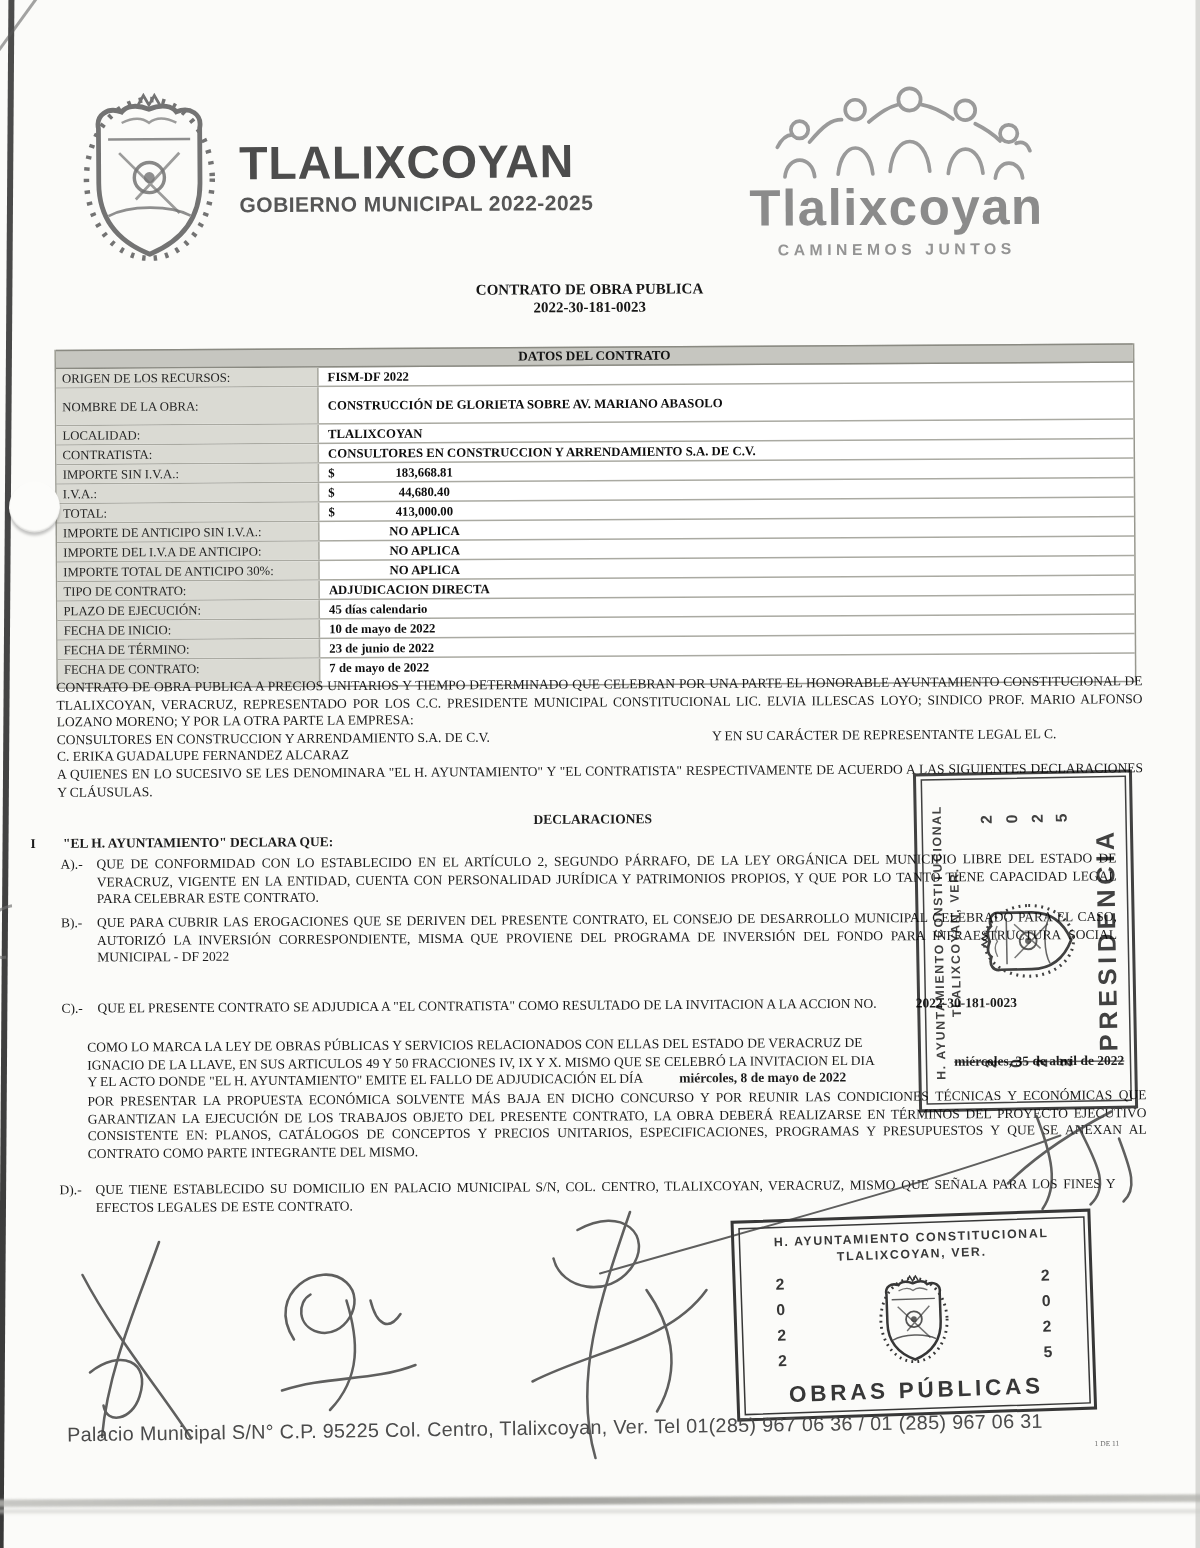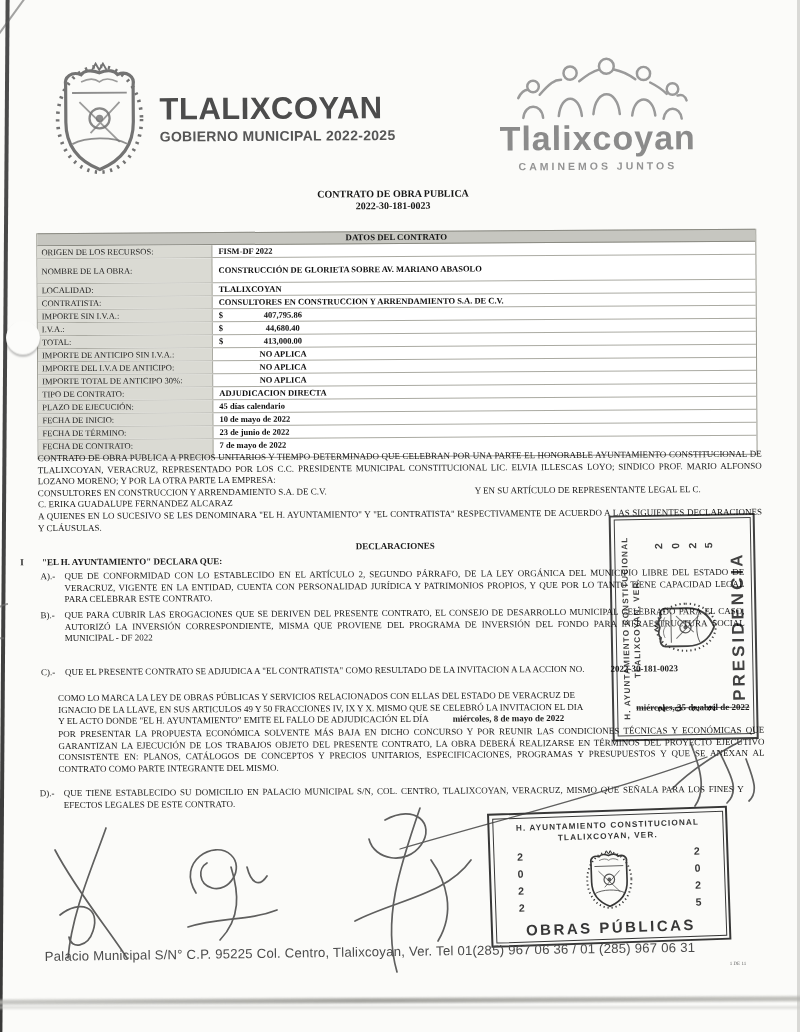--- a/index.html
+++ b/index.html
@@ -174,21 +174,21 @@
       <div class="crow">
         <div class="clabel">LOCALIDAD:</div>
         <div class="cval">TLALIXCOYAN</div>
       </div>
       <div class="crow">
         <div class="clabel">CONTRATISTA:</div>
         <div class="cval">CONSULTORES EN CONSTRUCCION Y ARRENDAMIENTO S.A. DE C.V.</div>
       </div>
       <div class="crow">
         <div class="clabel">IMPORTE SIN I.V.A.:</div>
-        <div class="cval"><span class="cur">$</span><span class="num">407,795.86</span></div>
+        <div class="cval"><span class="cur">$</span><span class="num">183,668.81</span></div>
       </div>
       <div class="crow">
         <div class="clabel">I.V.A.:</div>
         <div class="cval"><span class="cur">$</span><span class="num">44,680.40</span></div>
       </div>
       <div class="crow">
         <div class="clabel">TOTAL:</div>
         <div class="cval"><span class="cur">$</span><span class="num">413,000.00</span></div>
       </div>
       <div class="crow">
@@ -223,21 +223,21 @@
         <div class="clabel">FECHA DE CONTRATO:</div>
         <div class="cval">7 de mayo de 2022</div>
       </div>
     </div>
 
     <div class="preamble bodytext">
       <div>CONTRATO DE OBRA PUBLICA A PRECIOS UNITARIOS Y TIEMPO DETERMINADO QUE CELEBRAN POR UNA PARTE EL HONORABLE AYUNTAMIENTO CONSTITUCIONAL DE TLALIXCOYAN, VERACRUZ, REPRESENTADO POR LOS C.C. PRESIDENTE MUNICIPAL CONSTITUCIONAL LIC. ELVIA ILLESCAS LOYO; SINDICO PROF. MARIO ALFONSO LOZANO MORENO; Y POR LA OTRA PARTE LA EMPRESA:</div>
       <div class="pre-line">
         <span>CONSULTORES EN CONSTRUCCION Y ARRENDAMIENTO S.A. DE C.V.</span>
         <span class="gap"></span>
-        <span>Y EN SU ARTÍCULO DE REPRESENTANTE LEGAL EL C.</span>
+        <span>Y EN SU CARÁCTER DE REPRESENTANTE LEGAL EL C.</span>
       </div>
       <div>C. ERIKA GUADALUPE FERNANDEZ ALCARAZ</div>
       <div>A QUIENES EN LO SUCESIVO SE LES DENOMINARA "EL H. AYUNTAMIENTO" Y "EL CONTRATISTA" RESPECTIVAMENTE DE ACUERDO A LAS SIGUIENTES DECLARACIONES Y CLÁUSULAS.</div>
     </div>
 
     <div class="decl-heading">DECLARACIONES</div>
     <div class="sect bodytext">
       <span>I</span>
       <span class="sect-title">"EL H. AYUNTAMIENTO" DECLARA QUE:</span>
     </div>

